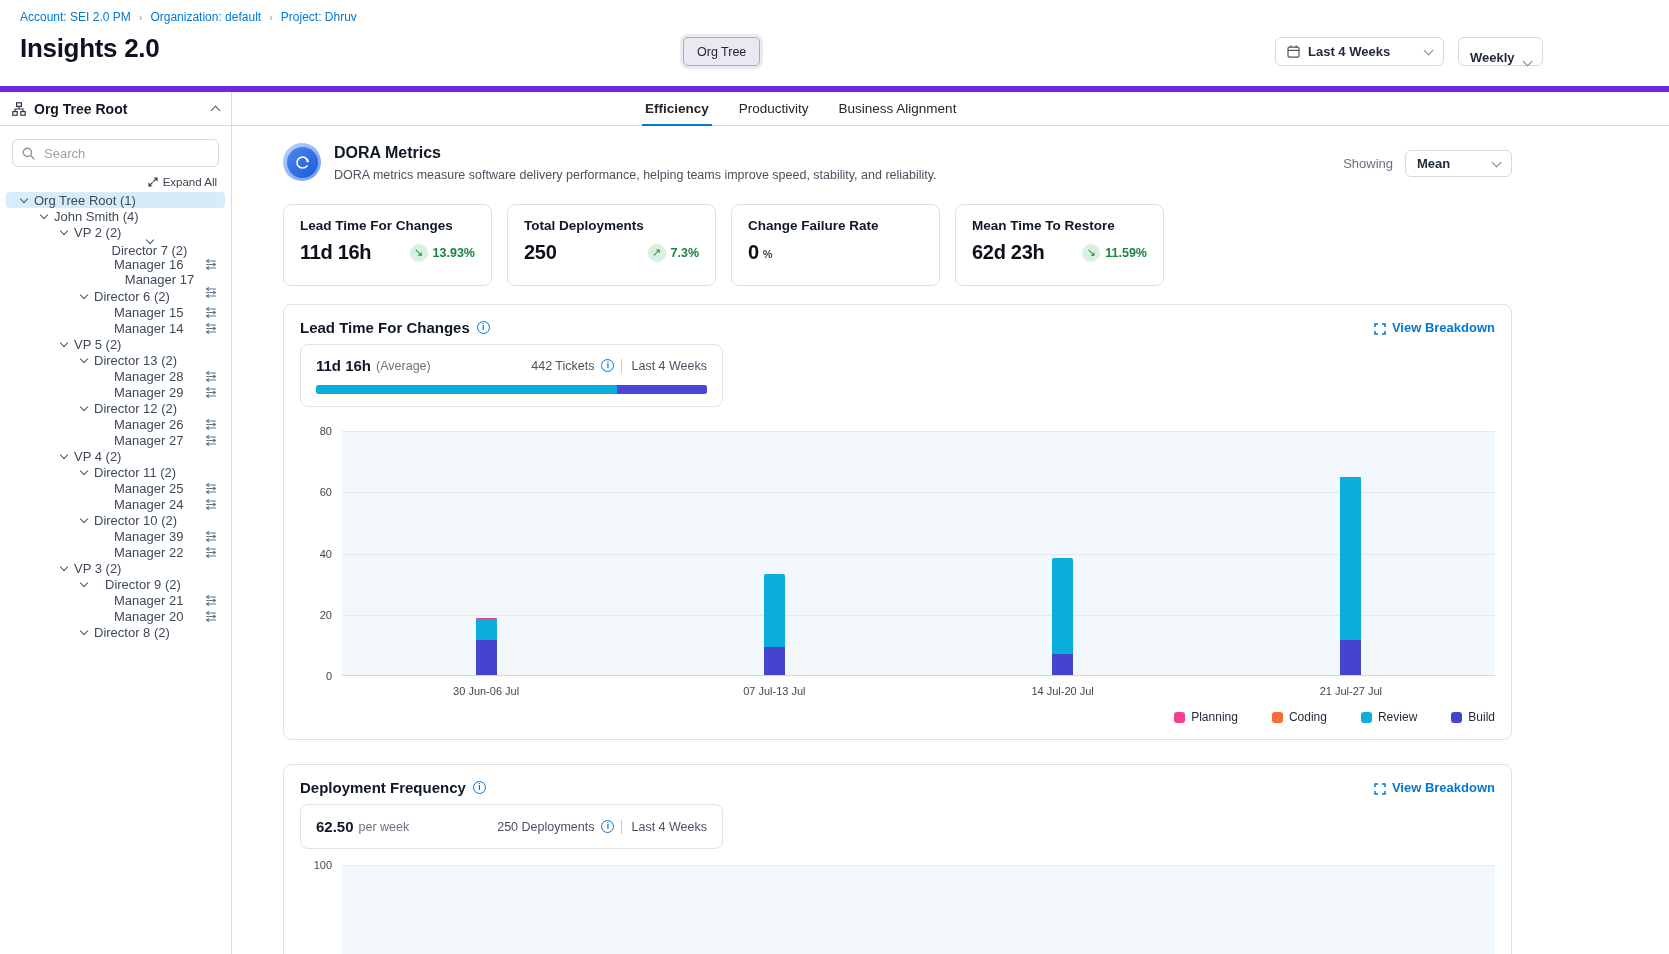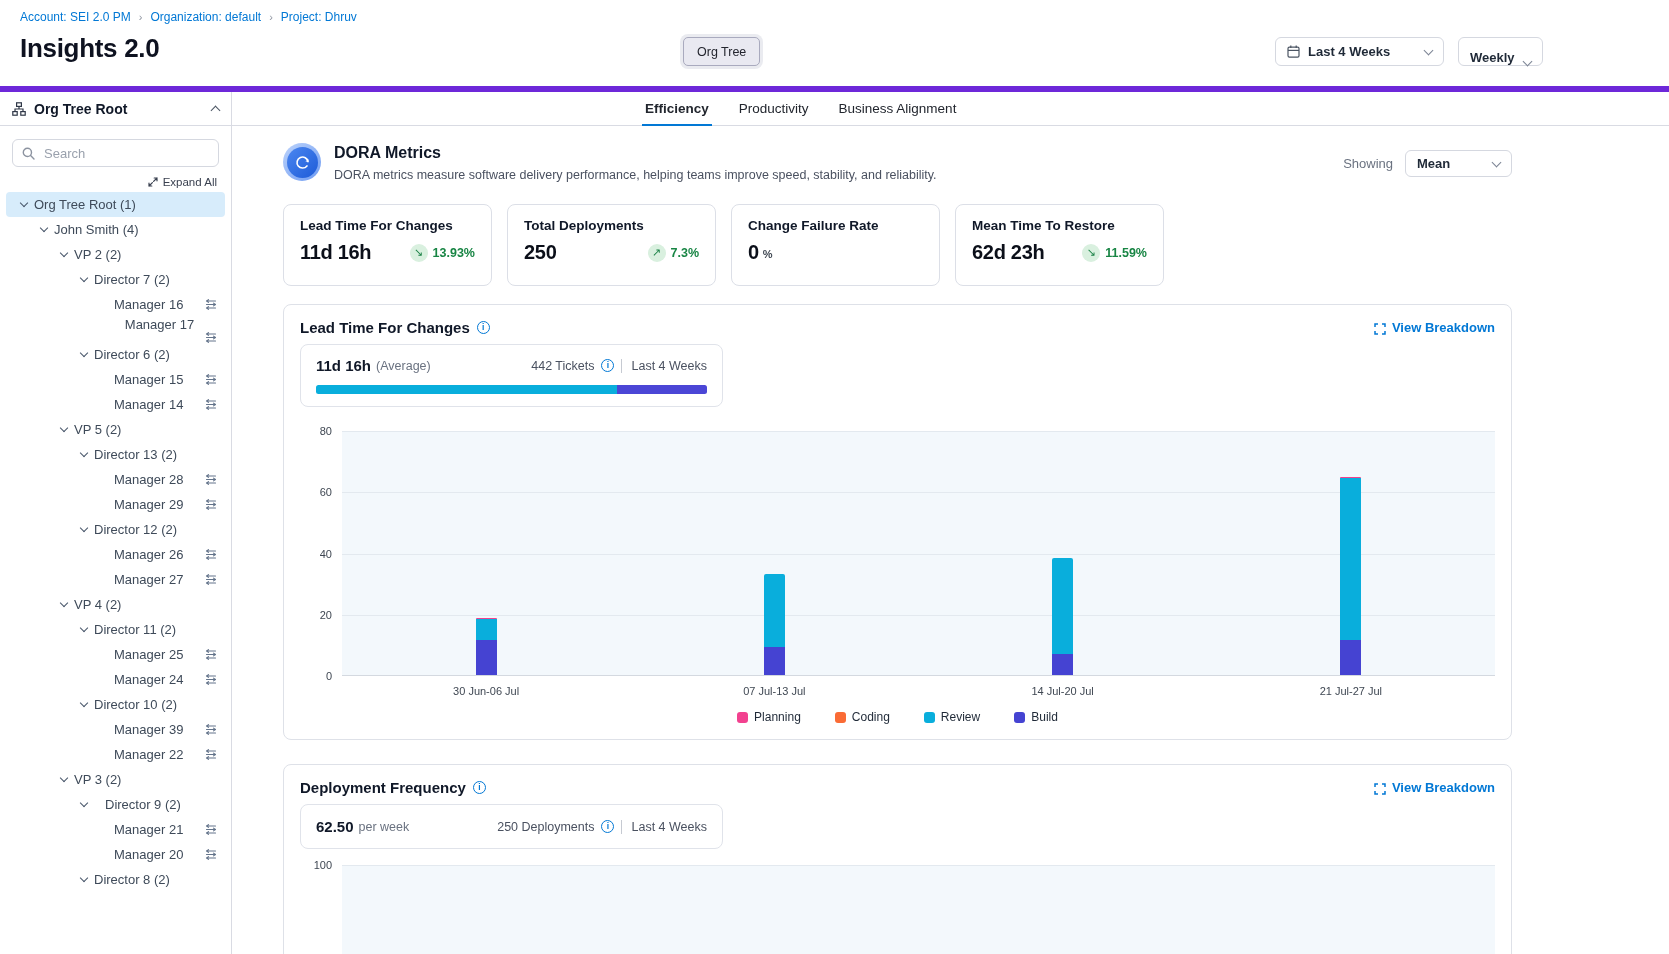--- a/index.html
+++ b/index.html
@@ -41,21 +41,21 @@
   
   .sidebar { width:232px; flex:none; border-right:1px solid #D9DBE3; display:flex; flex-direction:column; background:#fff; }
   .sidebar-header { height:34px; flex:none; border-bottom:1px solid #D9DBE3; display:flex; align-items:center; gap:8px; padding:0 12px; }
   .sidebar-title { font-size:14px; font-weight:700; color:#101828; flex:1; }
   .search-wrap { margin:13px 12px 0; height:28px; flex:none; border:1px solid #D5D8E0; border-radius:6px; display:flex; align-items:center; gap:7px; padding:0 9px; }
   .search-input { border:none; outline:none; flex:1; min-width:0; font-size:13px; font-family:inherit; color:#1F2937; background:transparent; }
   .search-input::placeholder { color:#9AA1AD; }
   .expand-row { display:flex; justify-content:flex-end; padding:9px 14px 2px; flex:none; }
   .expand-link { font-size:11.5px; font-weight:500; color:#3A4150; display:flex; align-items:center; gap:5px; cursor:pointer; }
   .tree { flex:1; overflow:hidden; padding:2px 6px 0; }
-  .tree-row { height:25px; display:flex; align-items:center; border-radius:4px; font-size:13px; color:#3E4A59; cursor:pointer; }
+  .tree-row { height:16px; display:flex; align-items:center; border-radius:4px; font-size:13px; color:#3E4A59; cursor:pointer; }
   .tree-row.selected { background:#D7ECFB; }
   .tree-caret-box { width:20px; flex:none; display:flex; justify-content:center; }
   .tree-caret { width:6px; height:6px; border-right:1.5px solid #475569; border-bottom:1.5px solid #475569; transform:rotate(45deg); margin-top:-3px; }
   .tree-spacer { width:20px; flex:none; }
   .tree-label { white-space:nowrap; }
   .filter-btn { margin-left:auto; margin-right:8px; flex:none; display:flex; cursor:pointer; }
 
   
   main { flex:1; min-width:0; display:flex; flex-direction:column; }
   .tabbar { height:34px; flex:none; border-bottom:1px solid #D9DBE3; display:flex; gap:24px; padding-left:410px; }
@@ -107,21 +107,21 @@
   
   .chart { display:flex; margin-top:24px; }
   .y-axis { width:42px; flex:none; position:relative; }
   .y-label { position:absolute; right:10px; font-size:11px; color:#3F4752; }
   .plot { flex:1; position:relative; background:#F3F8FC; height:245px; }
   .gridline { position:absolute; left:0; right:0; height:1px; background:#E3E9EF; }
   .gridline.zero { background:#D4D9E0; }
   .bar { position:absolute; bottom:1px; width:21px; display:flex; flex-direction:column-reverse; }
   .x-axis { display:flex; margin-left:42px; margin-top:9px; }
   .x-label { flex:1; text-align:center; font-size:11px; color:#3F4752; }
-  .legend { display:flex; justify-content:center; gap:34px; margin-top:13px; }
+  .legend { display:flex; justify-content:flex-end; gap:34px; margin-top:13px; }
   .legend-item { display:flex; align-items:center; gap:6px; font-size:12px; color:#1F2937; cursor:pointer; }
   .legend-swatch { width:11px; height:11px; border-radius:3px; }
 
   .deploy-chart { display:flex; margin-top:16px; }
   .deploy-plot { flex:1; height:290px; background:#F3F8FC; border-top:1px solid #E3E9EF; }
 </style>
 </head>
 <body>
 
 <div class="app">
@@ -202,21 +202,21 @@
               <span class="tree-caret"></span>
             </span>
             <span class="tree-label">John Smith (4)</span>
           </div>
           <div class="tree-row" style="padding-left: 48px;">
             <span class="tree-caret-box">
               <span class="tree-caret"></span>
             </span>
             <span class="tree-label">VP 2 (2)</span>
           </div>
-          <div class="tree-row" style="padding-left: 68px;">
+          <div class="tree-row" style="padding-left: 68px; flex-direction: column;">
             <span class="tree-caret-box">
               <span class="tree-caret"></span>
             </span>
             <span class="tree-label">Director 7 (2)</span>
           </div>
           <div class="tree-row" style="padding-left: 88px;">
             <span class="tree-spacer"></span>
             <span class="tree-label">Manager 16</span>
             <span class="filter-btn">
               <svg width="12" height="11" viewBox="0 0 12 11" fill="none" stroke="#64748B" stroke-width="1.1" stroke-linecap="round" stroke-linejoin="round">

